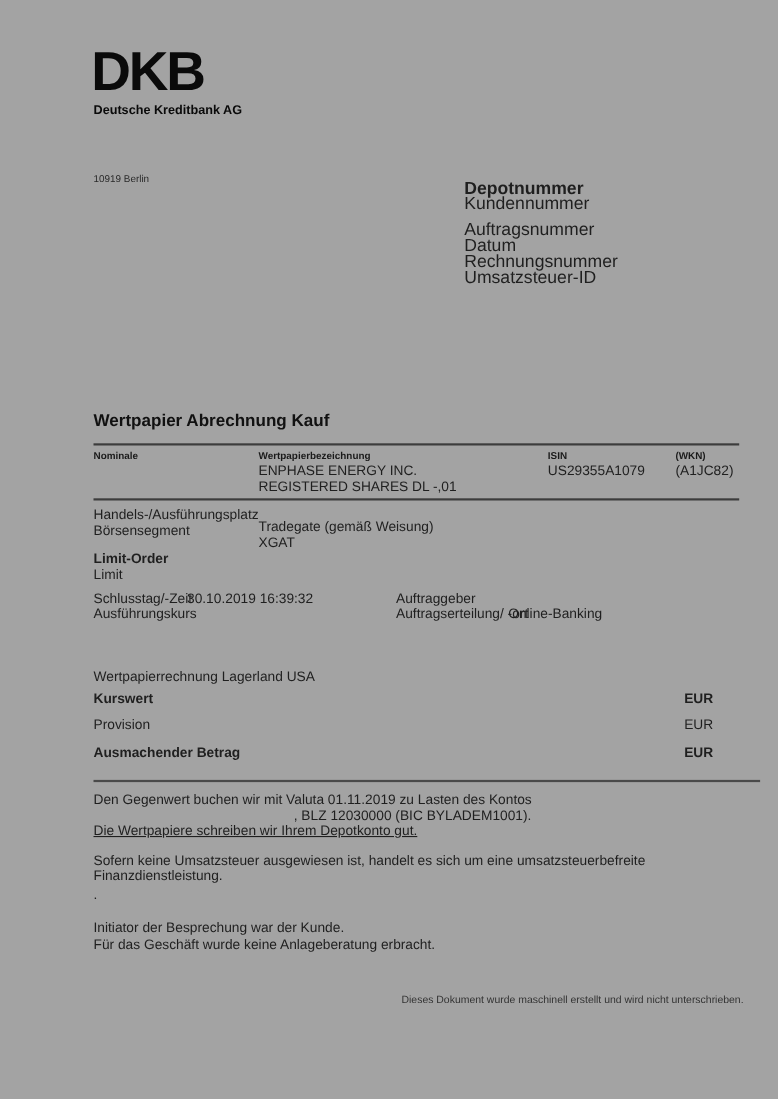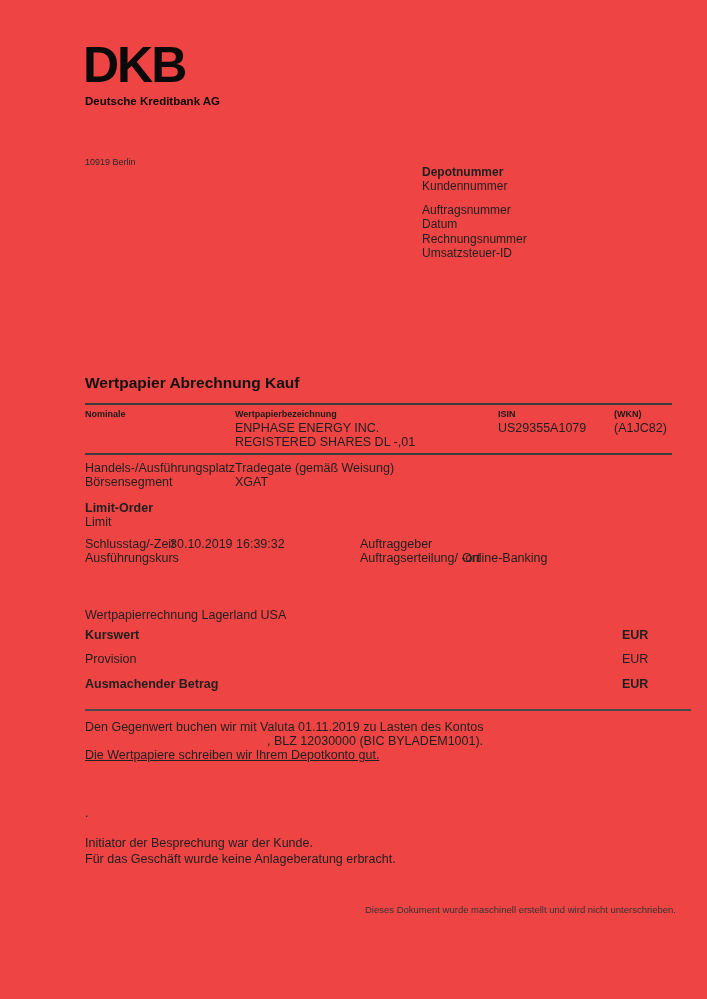--- a/index.html
+++ b/index.html
@@ -1,55 +1,55 @@
 <!DOCTYPE html>
 <html><head>
 <meta charset="utf-8">
 <style>
   html,body{margin:0;padding:0;background:#ffffff;}
   .page{
     position:relative;
     width:707px;height:999px;
-    background:#ef4444;
+    background:#a3a3a3;
     font-family:"Liberation Sans", sans-serif;
     color:#1f1f1f;
     overflow:hidden;
   }
   .abs{position:absolute;}
   .b{font-weight:700;}
   .fs12{font-size:12.5px;line-height:14.2px;}
 
   
   .logo-brand{left:83px;top:40px;font-size:50px;line-height:50px;font-weight:700;letter-spacing:-2px;color:#0a0a0a;}
   .logo-sub{left:85px;top:95px;font-size:11.5px;line-height:12px;font-weight:700;color:#0a0a0a;}
   .sender{left:85px;top:157px;font-size:9px;color:#2a2a2a;}
 
   
-  .meta{left:422px;top:165px;font-size:12px;line-height:14.4px;}
+  .meta{left:422px;top:165px;font-size:16px;line-height:14.4px;}
   .meta .grp2{margin-top:9px;}
 
   
   .title{left:85px;top:374px;font-size:15.5px;font-weight:700;color:#111;}
   .rule{background:#3c3c3c;height:2px;}
   .rule-top{left:85px;top:403px;width:587px;}
   .rule-mid{left:85px;top:453px;width:587px;}
   .rule-low{left:85px;top:709px;width:606px;height:1.5px;background:#4a4a4a;}
 
   
   .c-nominale{left:85px;}
   .c-bez{left:235px;}
   .c-isin{left:498px;}
   .c-wkn{left:614px;}
   .th{top:409px;font-size:9px;font-weight:700;color:#1a1a1a;}
   .tr1{top:421px;}
   .tr2{top:435px;}
 
   
   .lab-col{left:85px;}
-  .val-col{left:235px;}
+  .val-col{left:235px;margin-top:11px;}
   .r-handel{top:461px;}
   .r-segment{top:475px;}
   .r-limitorder{top:501px;}
   .r-limit{top:515px;}
   .r-schluss{top:537px;}
   .r-kurs{top:551px;}
   .schluss-val{left:170px;}
   .right-lab{left:360px;}
   .right-val{left:462px;}
 
@@ -129,19 +129,20 @@
   <div class="abs fs12 b cur-col r-kurswert">EUR</div>
   <div class="abs fs12 lab-col r-provision">Provision</div>
   <div class="abs fs12 cur-col r-provision">EUR</div>
   <div class="abs fs12 b lab-col r-betrag">Ausmachender Betrag</div>
   <div class="abs fs12 b cur-col r-betrag">EUR</div>
 
   <div class="abs rule rule-low"></div>
   <div class="abs fs12 note n1">Den Gegenwert buchen wir mit Valuta 01.11.2019 zu Lasten des Kontos</div>
   <div class="abs fs12 n2">, BLZ 12030000 (BIC BYLADEM1001).</div>
   <div class="abs fs12 note n3">Die Wertpapiere schreiben wir Ihrem Depotkonto gut.</div>
+  <div class="abs fs12 note n4">Sofern keine Umsatzsteuer ausgewiesen ist, handelt es sich um eine umsatzsteuerbefreite Finanzdienstleistung.</div>
   <div class="abs fs12 note ndot">.</div>
   <div class="abs fs12 note n5">Für das Geschäft wurde keine Anlageberatung erbracht.</div>
   <div class="abs fs12 note n6">Initiator der Besprechung war der Kunde.</div>
 
   <div class="abs footer">Dieses Dokument wurde maschinell erstellt und wird nicht unterschrieben.</div>
 
 </div>
 
 </body></html>

